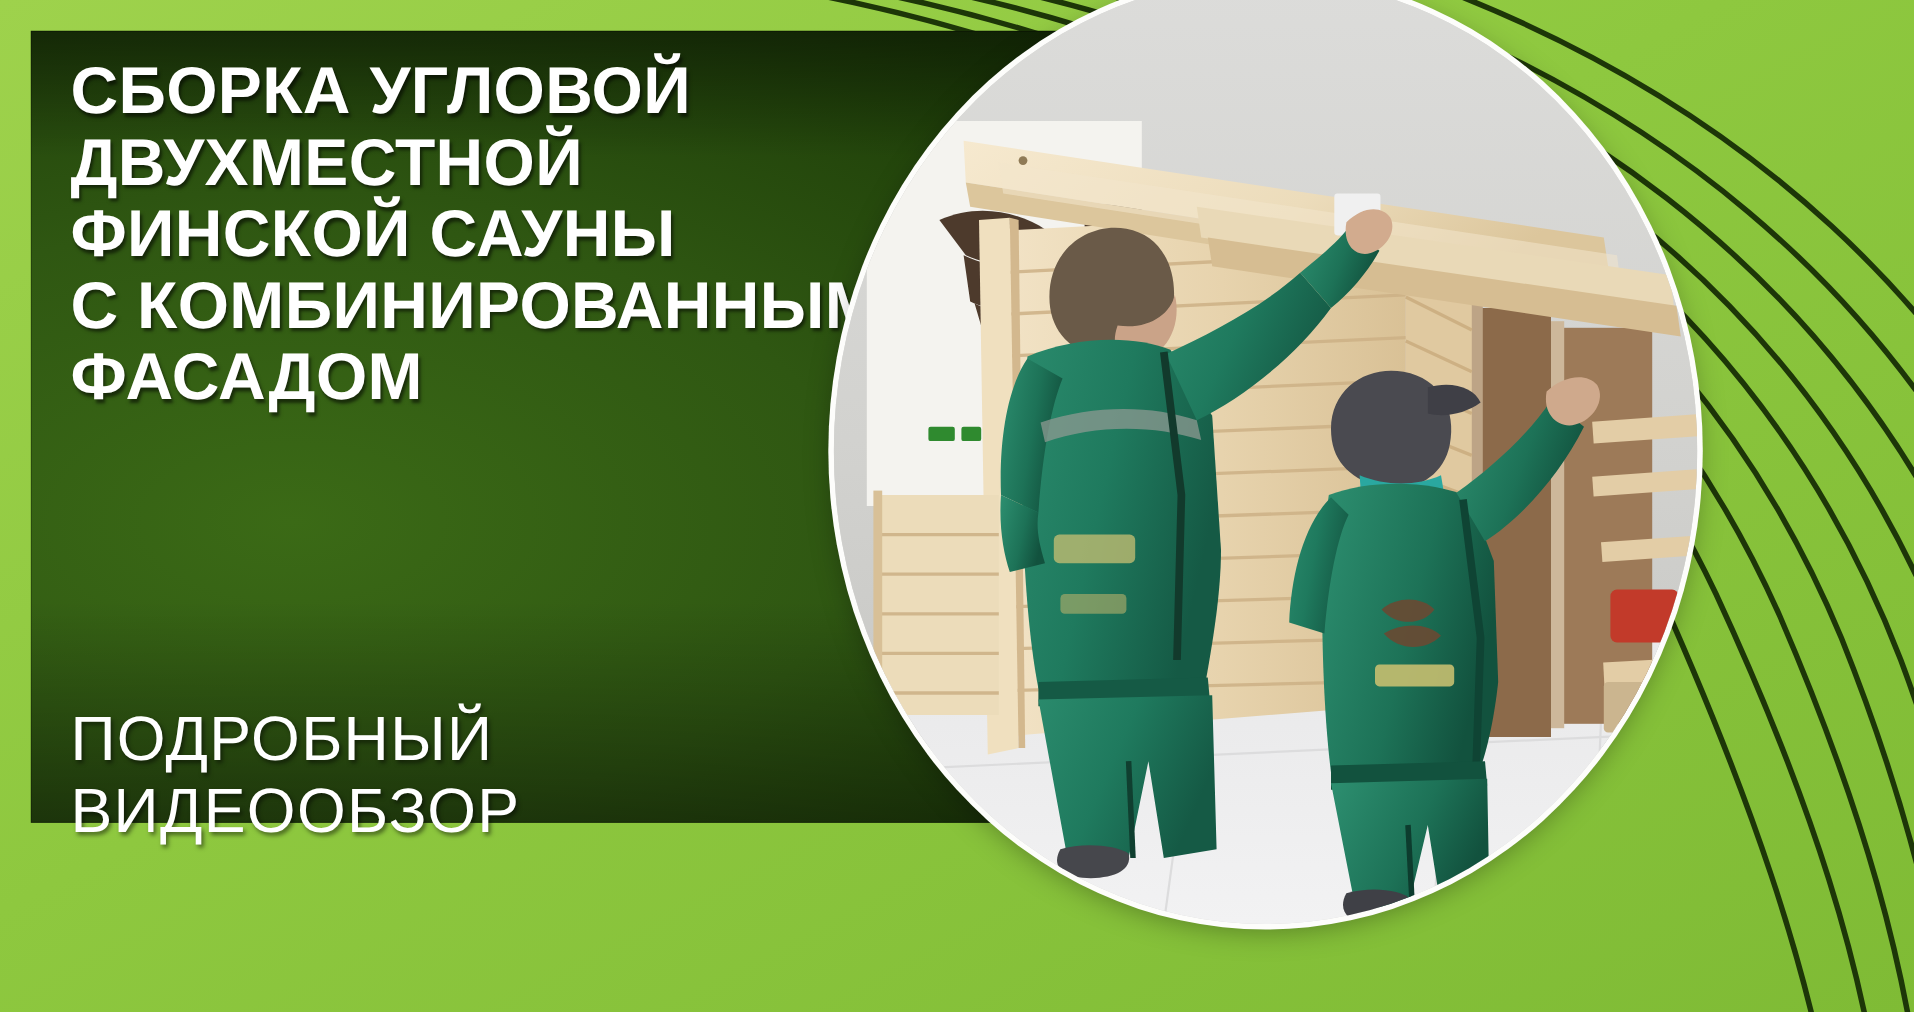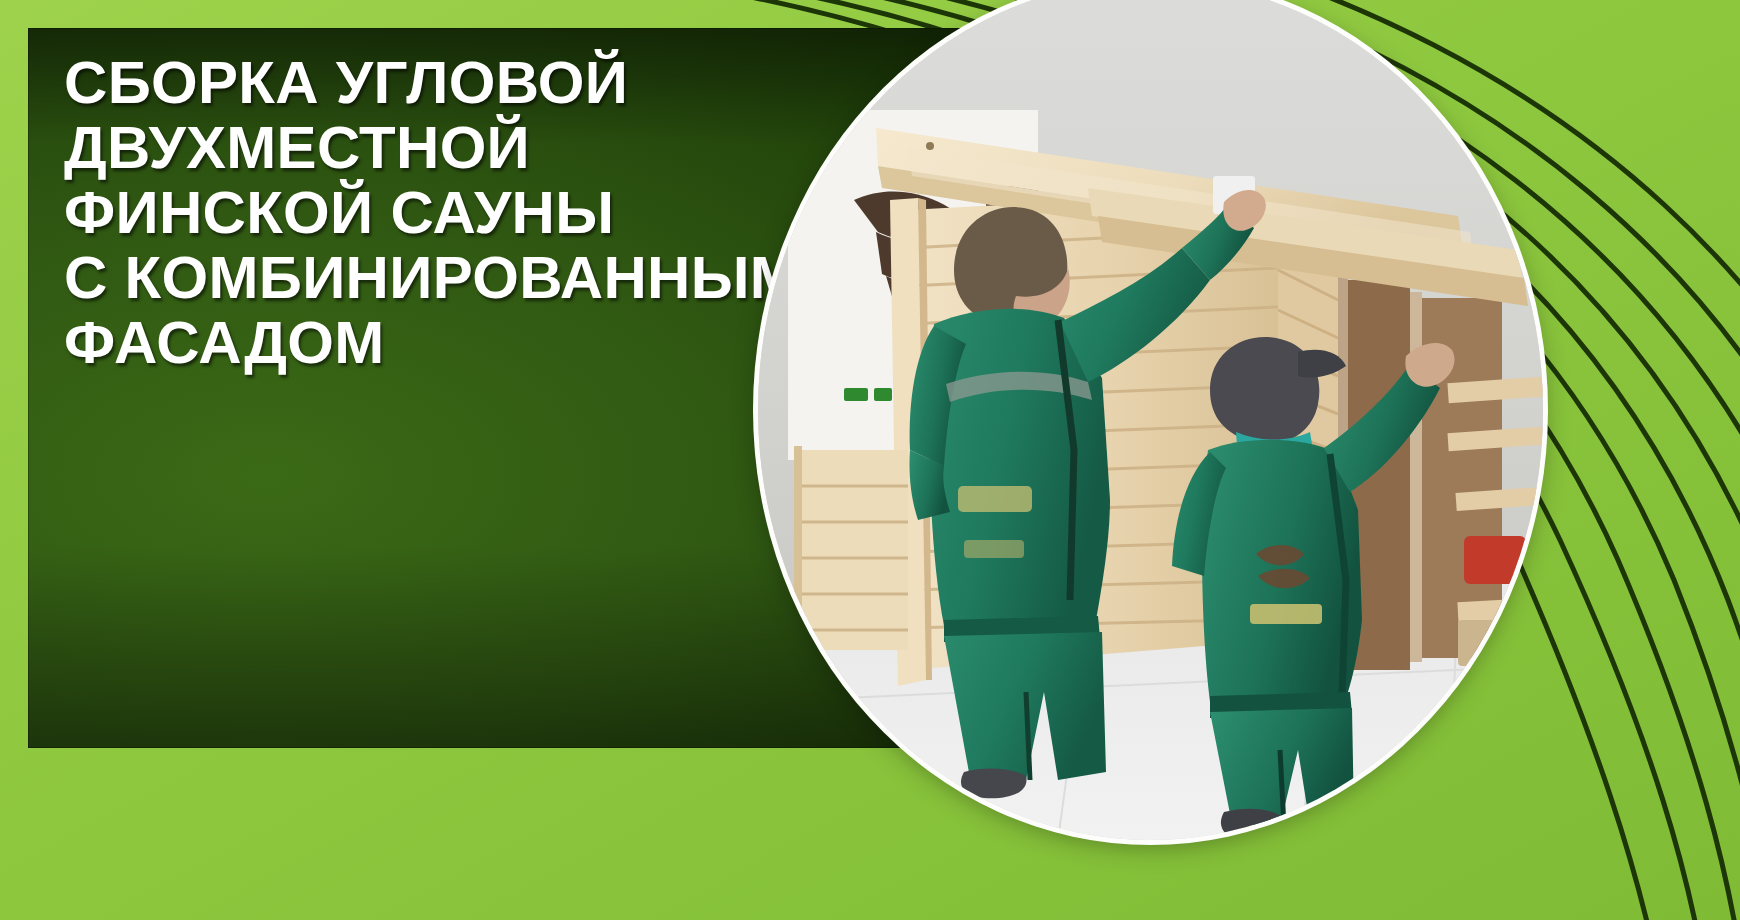--- a/index.html
+++ b/index.html
@@ -88,20 +88,22 @@
 
   <div class="panel">
     <div class="panel-sheen"></div>
 
     <div class="headline">СБОРКА УГЛОВОЙ
 ДВУХМЕСТНОЙ
 ФИНСКОЙ САУНЫ
 С КОМБИНИРОВАННЫМ
 ФАСАДОМ</div>
 
+    <div class="subline">ПОДРОБНЫЙ
+ВИДЕООБЗОР</div>
   </div>
 
   <div class="photo-wrap">
     <div class="photo">
       <svg viewBox="0 0 785 860" preserveAspectRatio="xMidYMid slice">
         <defs>
           <linearGradient id="wallg" x1="0" y1="0" x2="0" y2="1">
             <stop offset="0%" stop-color="#dcdcda"></stop>
             <stop offset="60%" stop-color="#d2d2cf"></stop>
             <stop offset="100%" stop-color="#c8c8c5"></stop>

